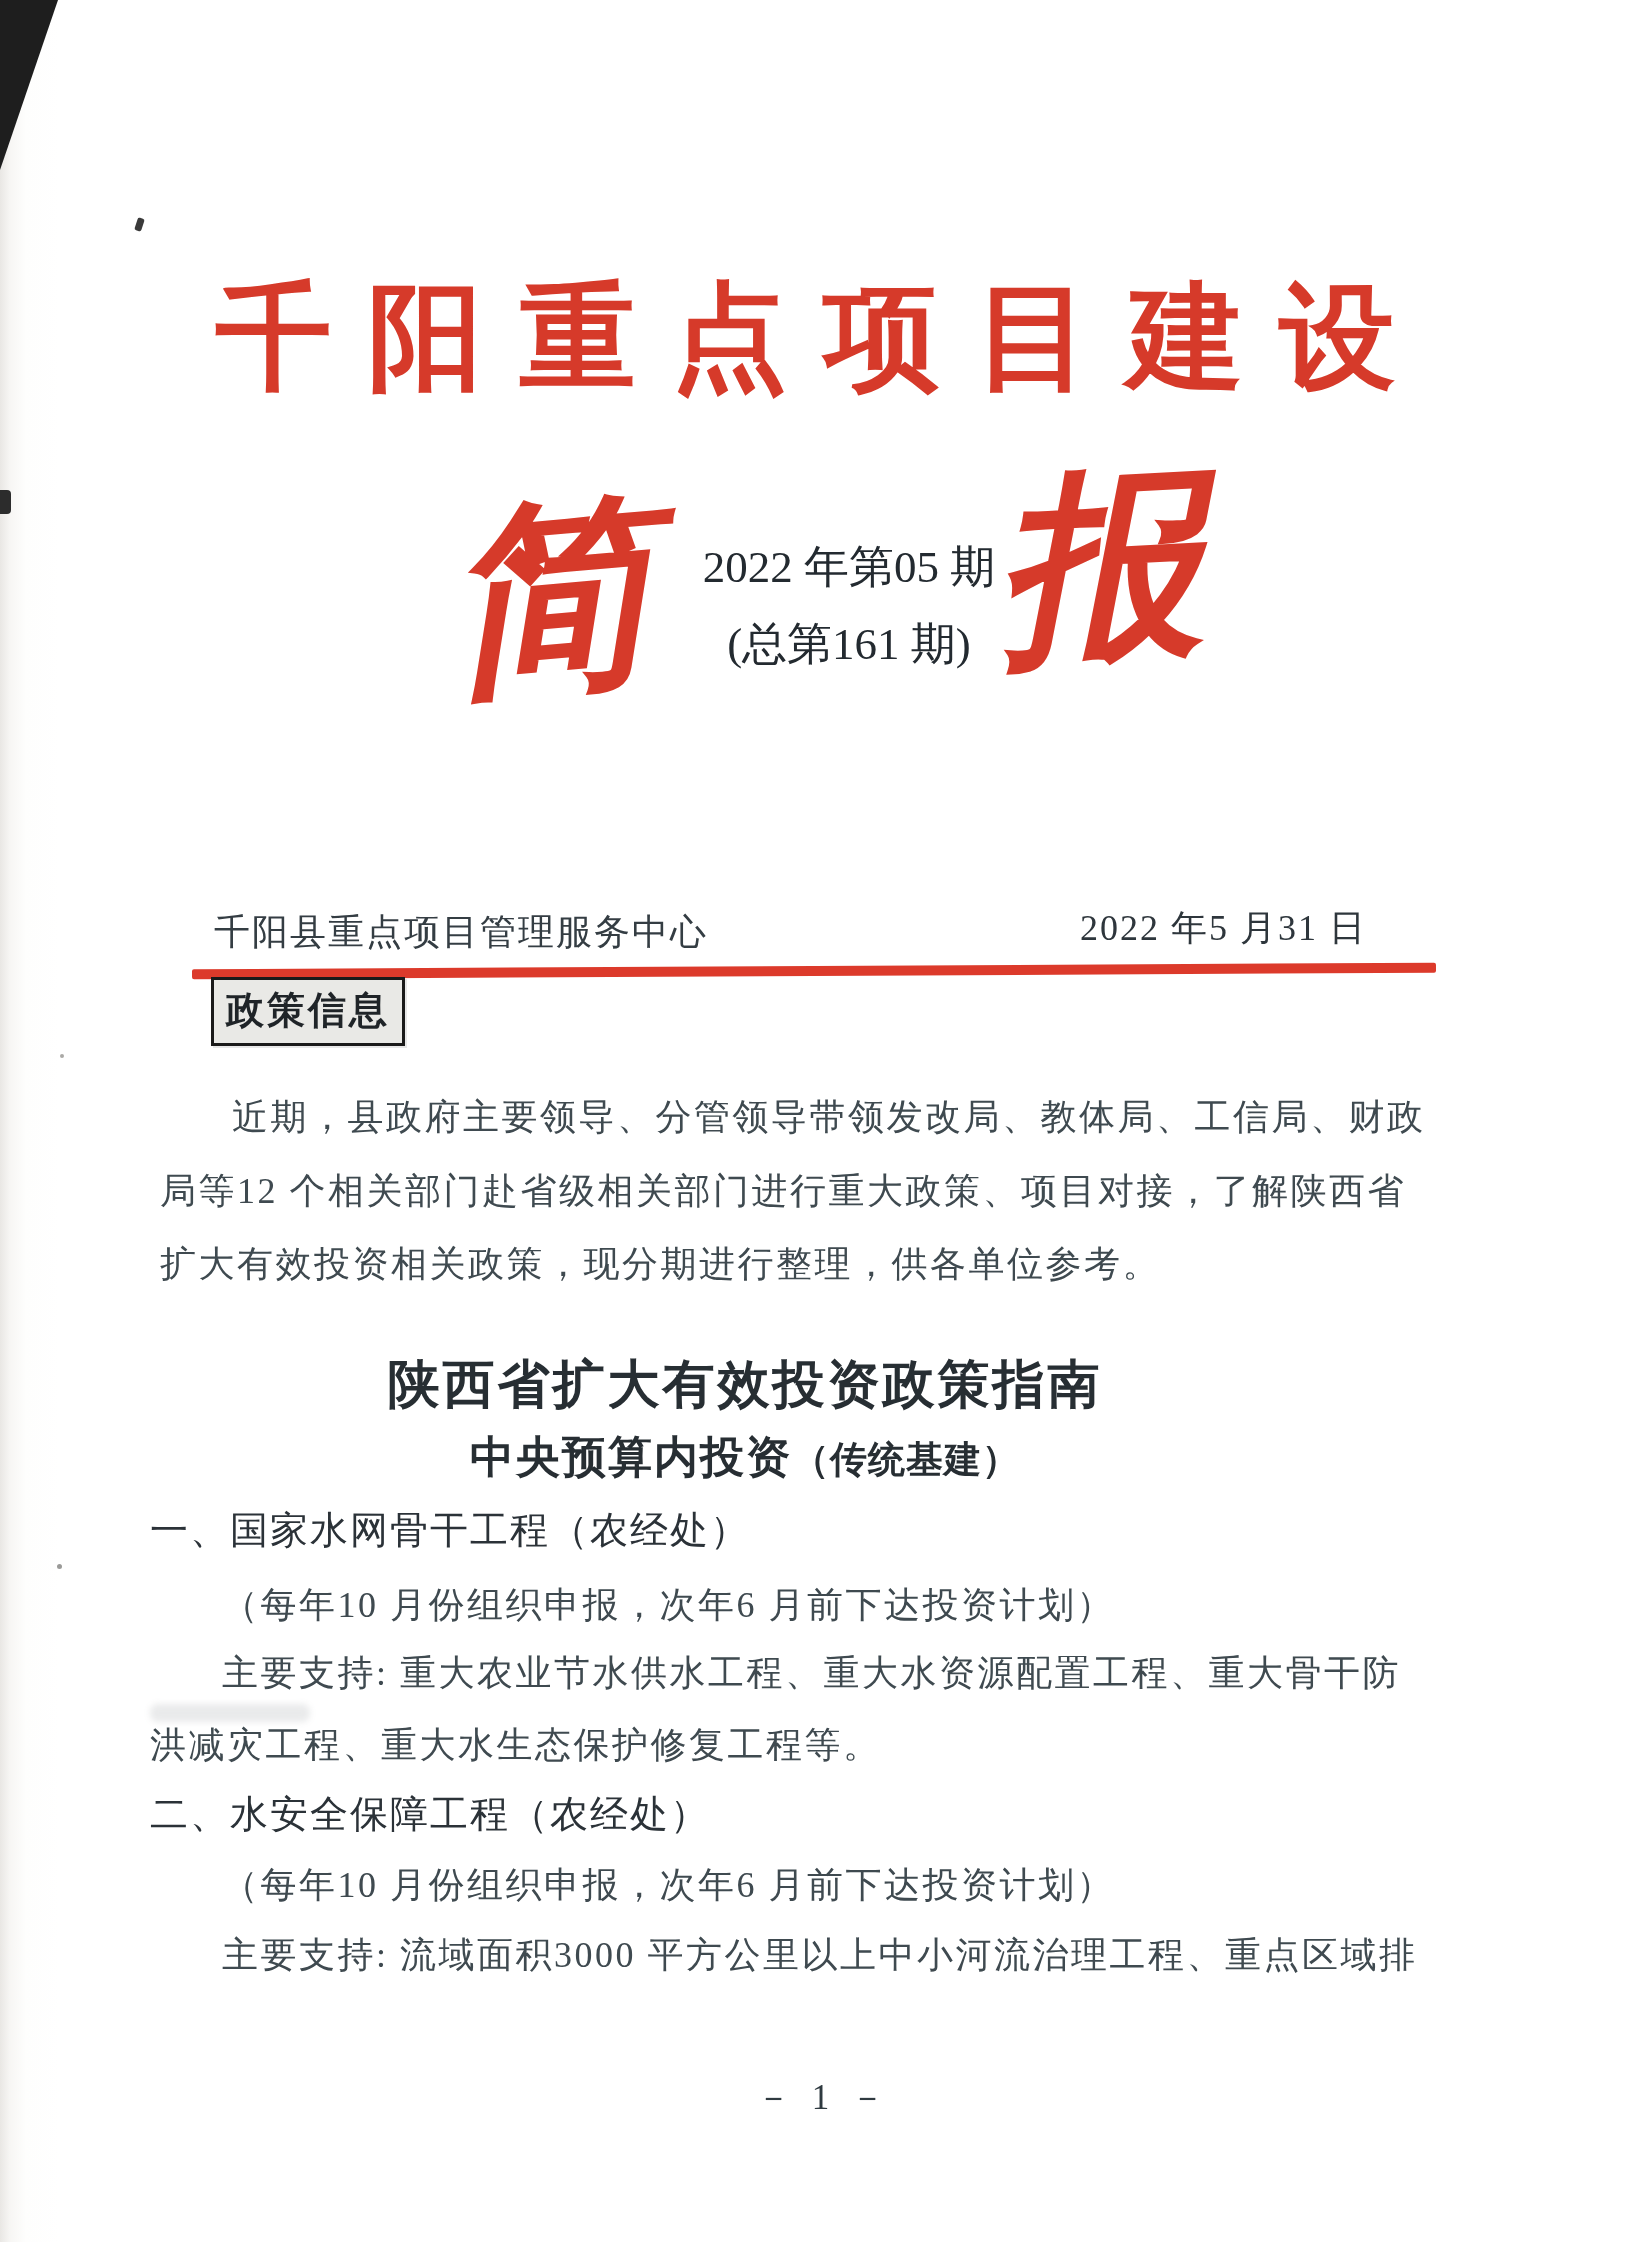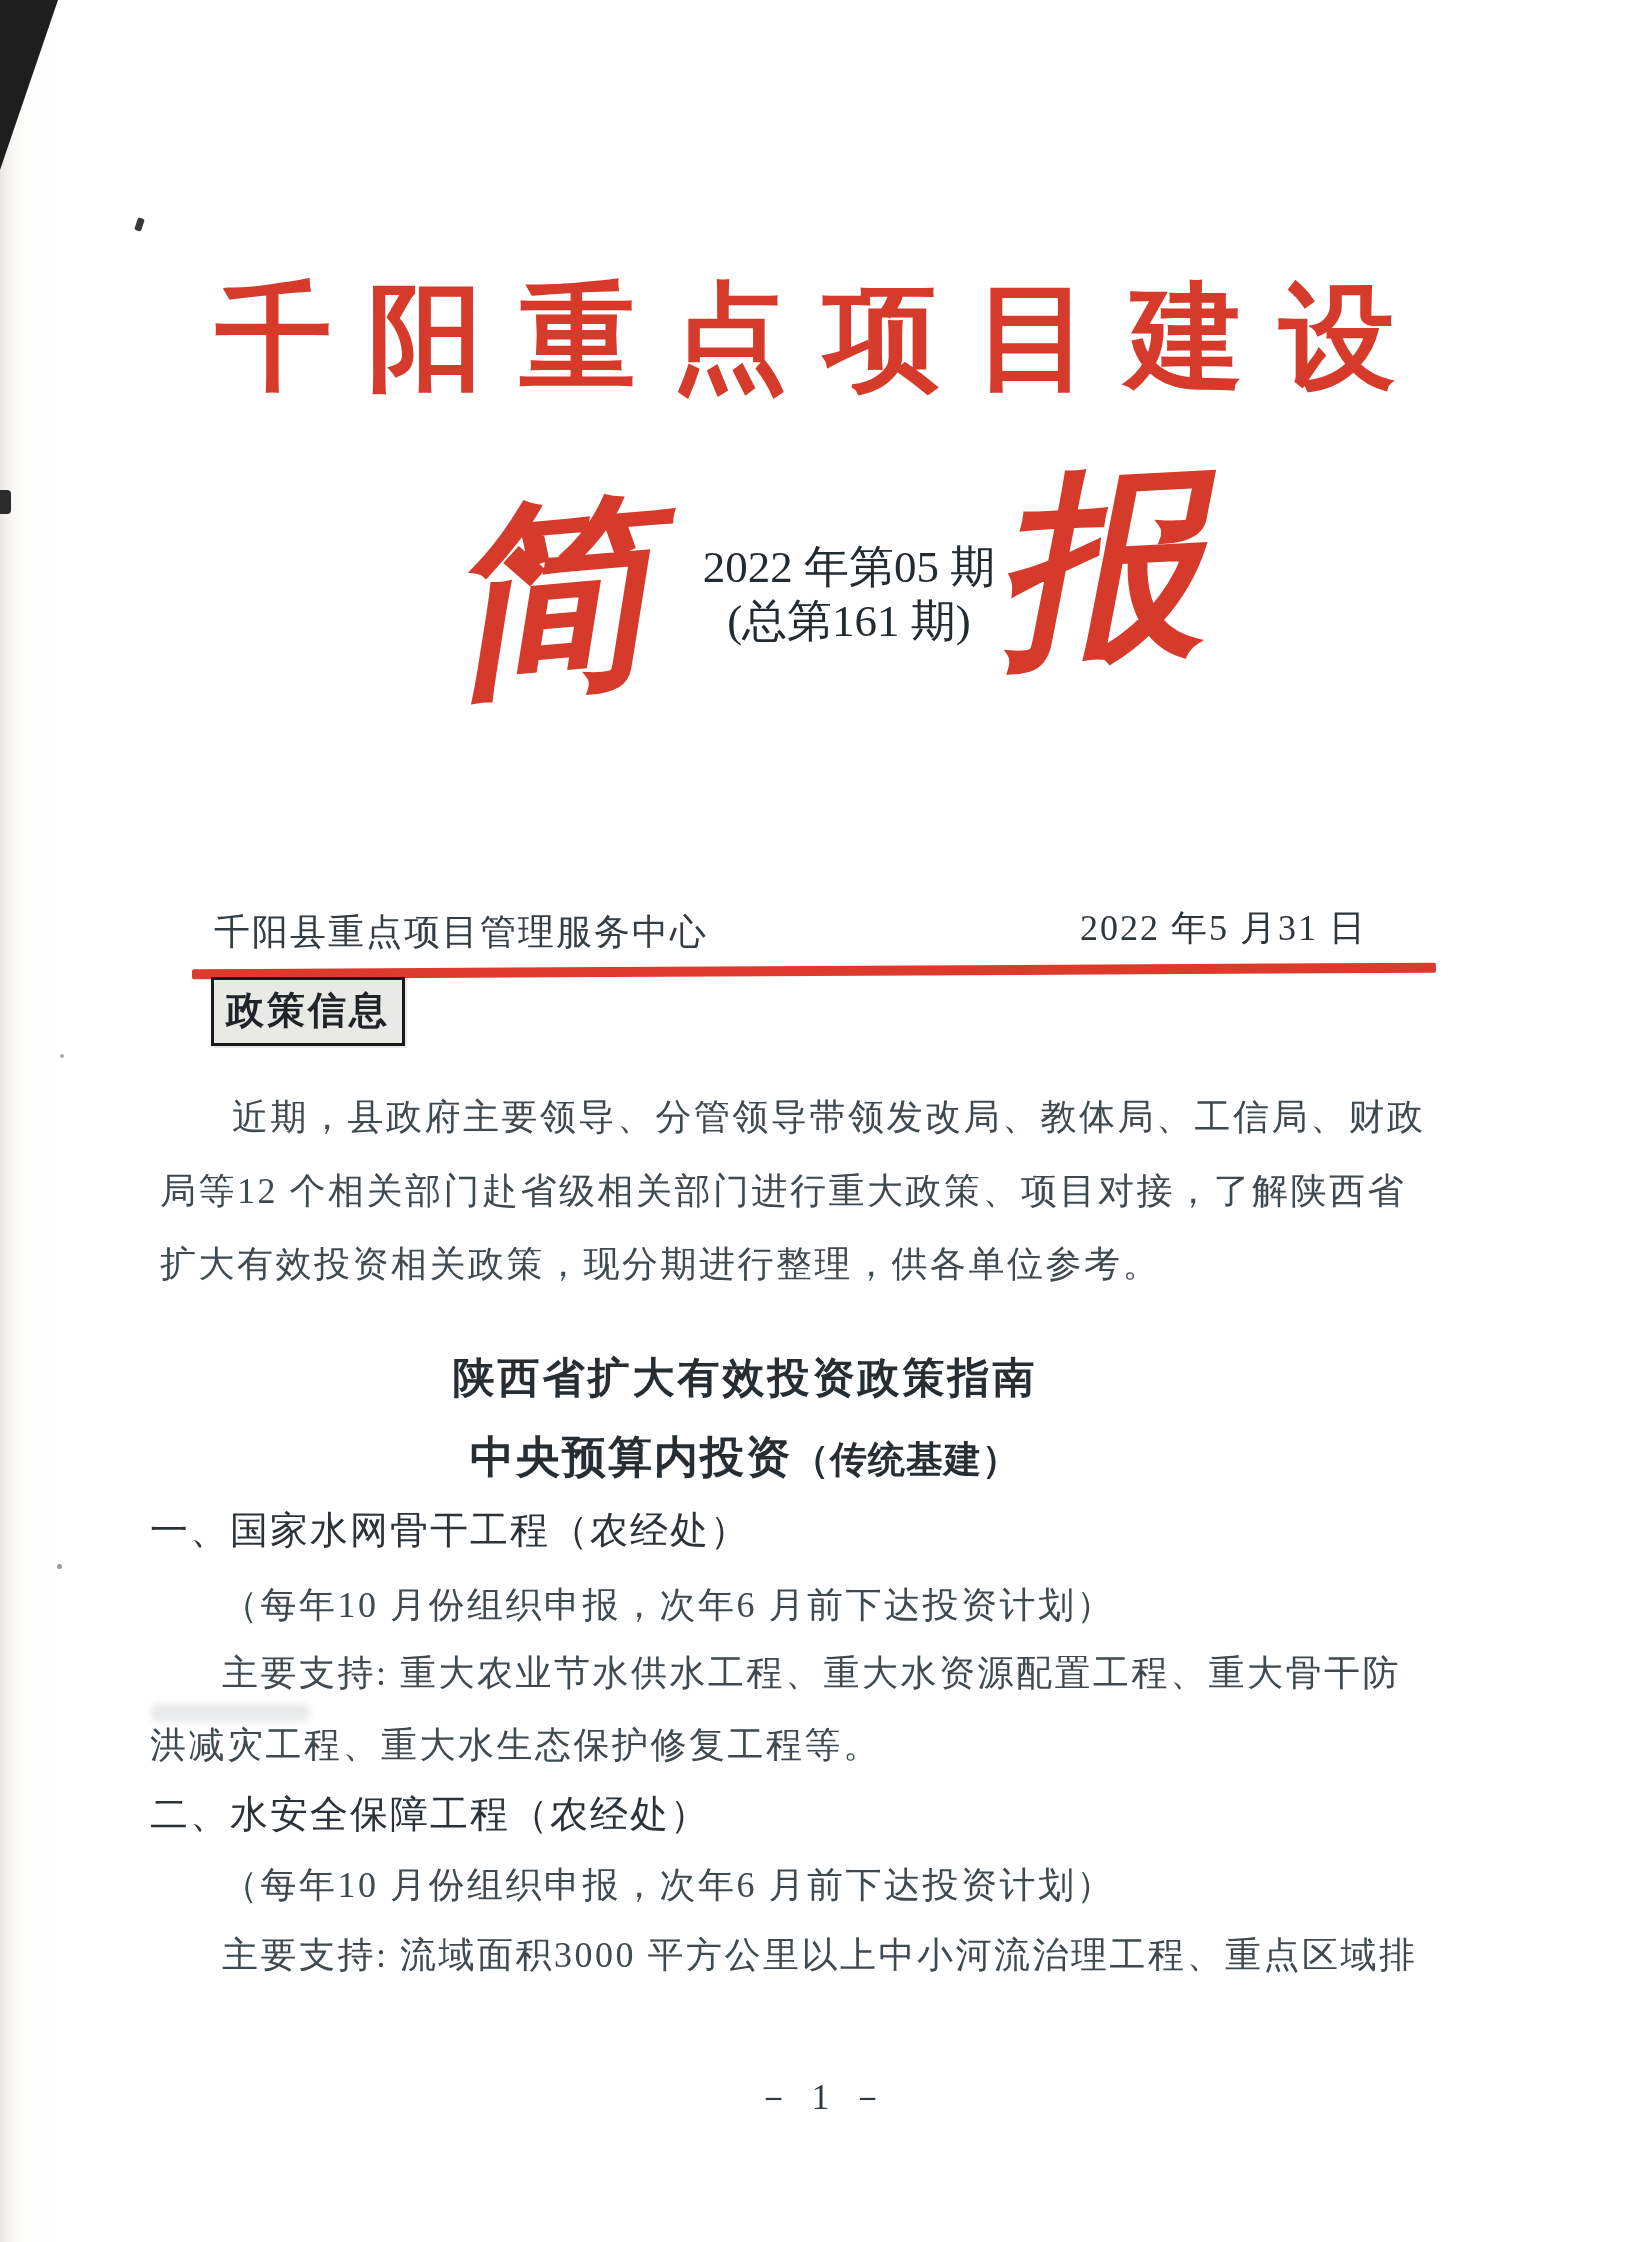--- a/index.html
+++ b/index.html
@@ -41,21 +41,21 @@
     color:#d63a2a;
     font-style:italic;
   }
   .callig-jian{left:446px;top:496px;transform:rotate(-5deg);}
   .callig-bao{left:996px;top:466px;transform:rotate(-3deg);}
   .issue{
     position:absolute;left:648px;top:540px;width:402px;
     text-align:center;color:#232a30;
   }
   .issue-no{font-size:45px;line-height:1.2;white-space:nowrap;}
-  .issue-total{font-size:45px;line-height:1.2;white-space:nowrap;}
+  .issue-total{font-size:45px;line-height:1.2;margin-top:23px;white-space:nowrap;}
 
   .publisher{
     position:absolute;left:214px;top:908px;
     font-size:36px;letter-spacing:2px;color:#343d43;white-space:nowrap;text-align:center;
   }
   .pub-date{
     position:absolute;left:1080px;top:904px;
     font-size:36px;letter-spacing:2px;color:#2e363c;white-space:nowrap;
   }
   .red-rule{
@@ -76,21 +76,21 @@
     color:#3f4a50;white-space:nowrap;line-height:46px;
   }
   .intro-line{left:160px;}
   .il-0{top:1094px;}
   .il-1{top:1168px;}
   .il-2{top:1241px;}
   .indent{padding-left:72px;}
 
   .g-title{
     position:absolute;left:0;top:1350px;width:1490px;
-    text-align:center;font-size:42px;font-weight:bold;
+    text-align:center;font-size:52px;font-weight:bold;
     letter-spacing:3px;color:#272e33;white-space:nowrap;
   }
   .g-sub{
     position:absolute;left:0;top:1428px;width:1490px;
     text-align:center;color:#272e33;white-space:nowrap;
   }
   .g-sub-main{font-size:44px;font-weight:bold;letter-spacing:2px;}
   .g-sub-paren{font-size:37px;font-weight:bold;letter-spacing:1px;}
 
   .sec-h{

